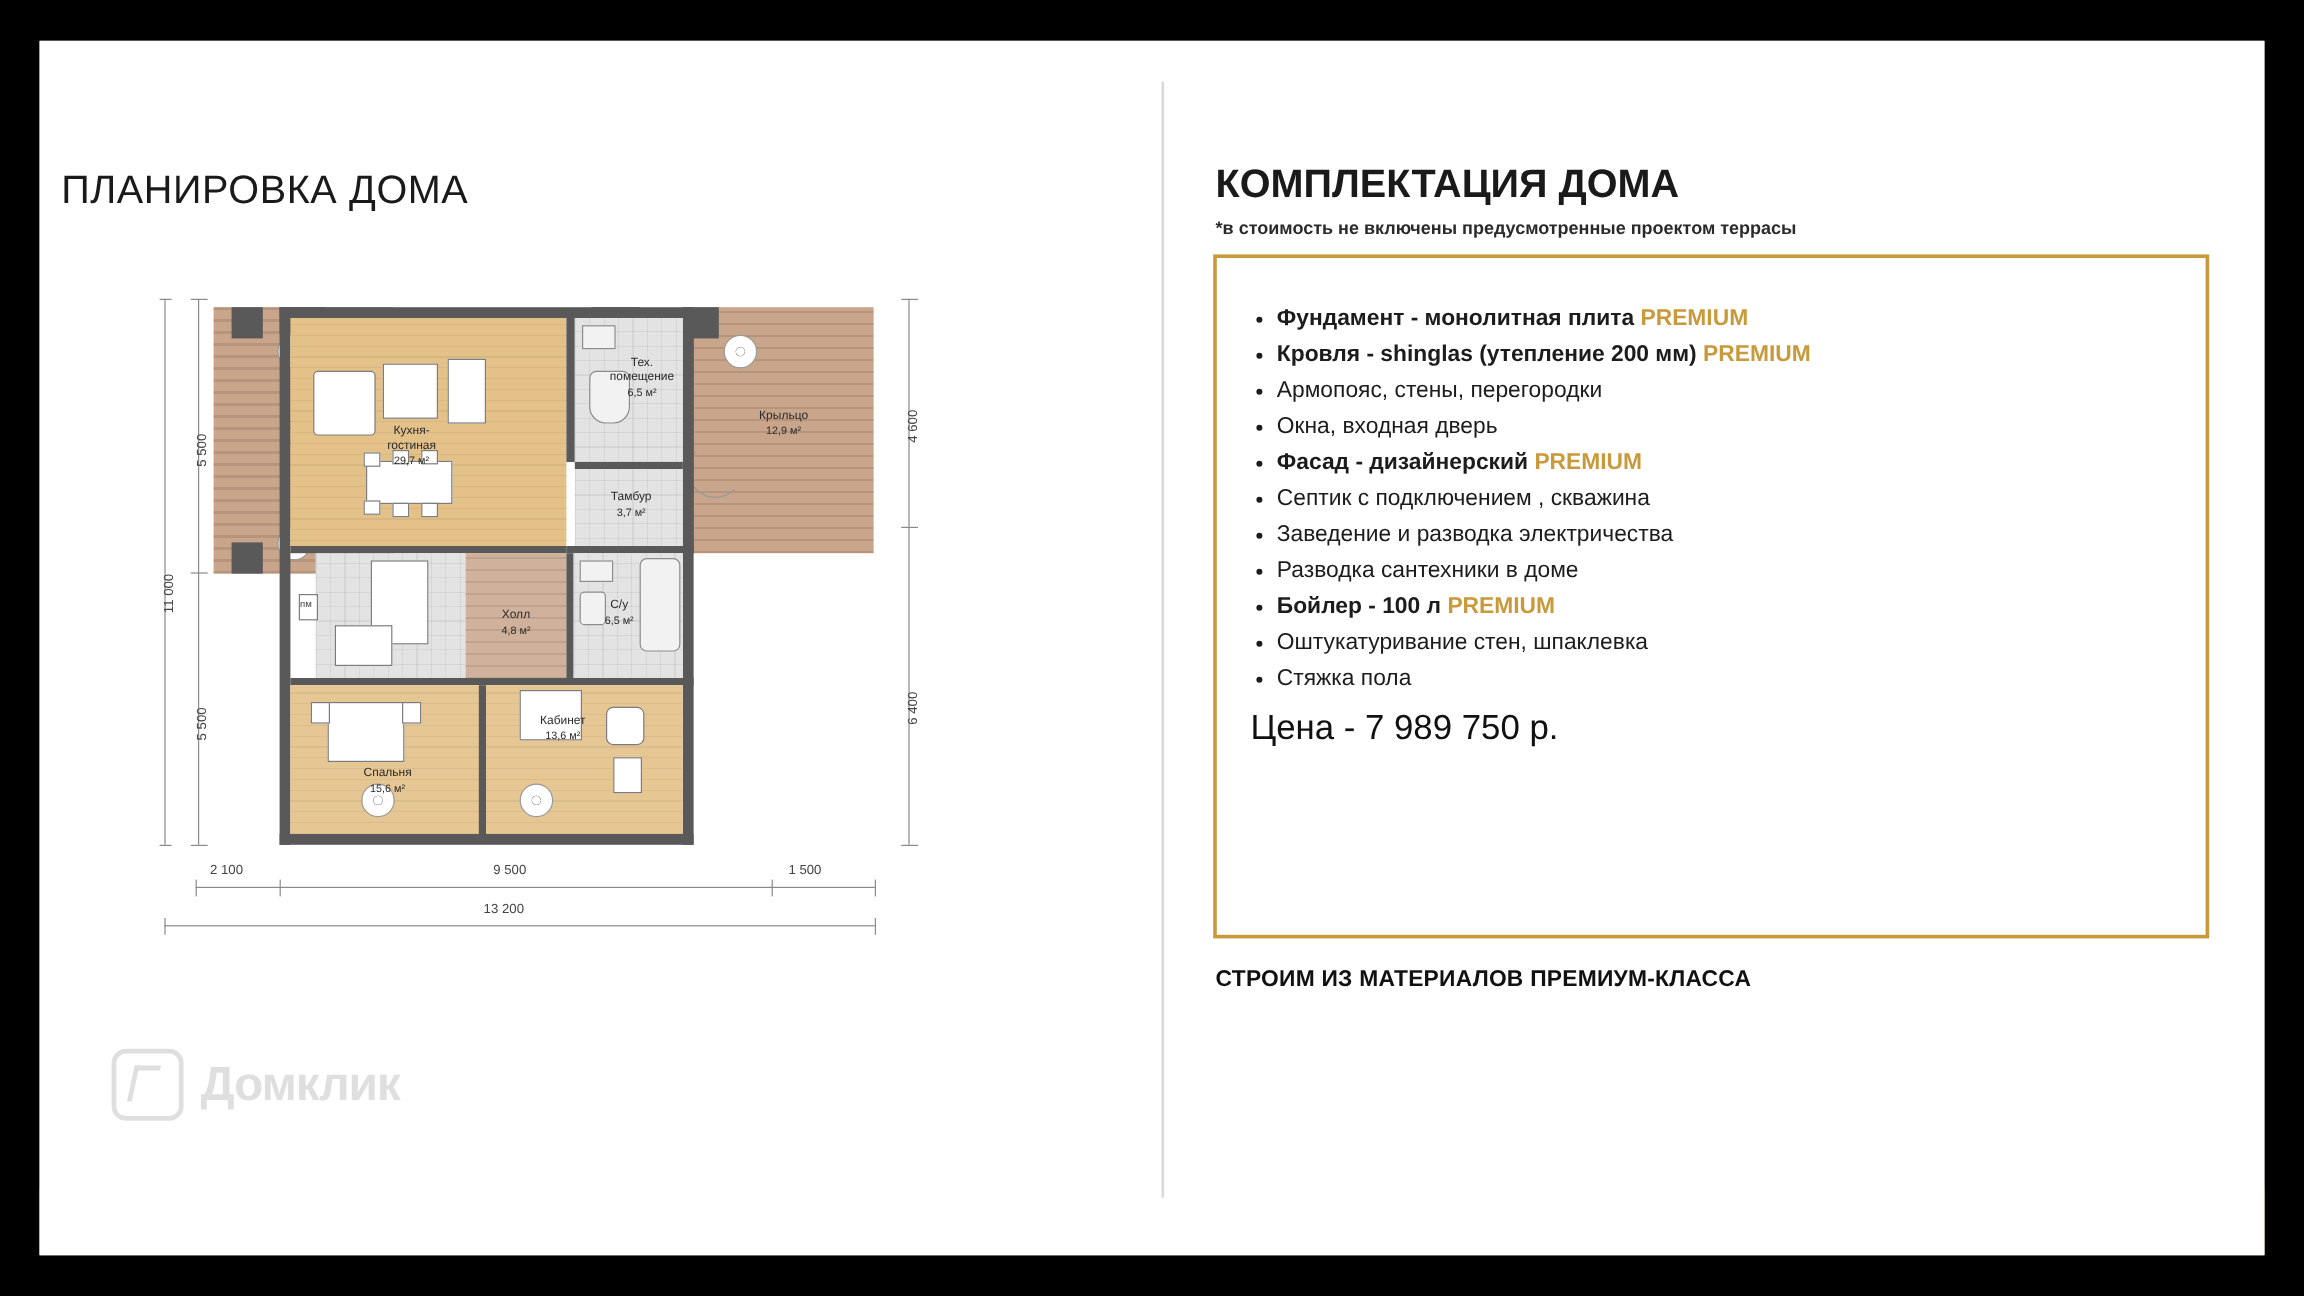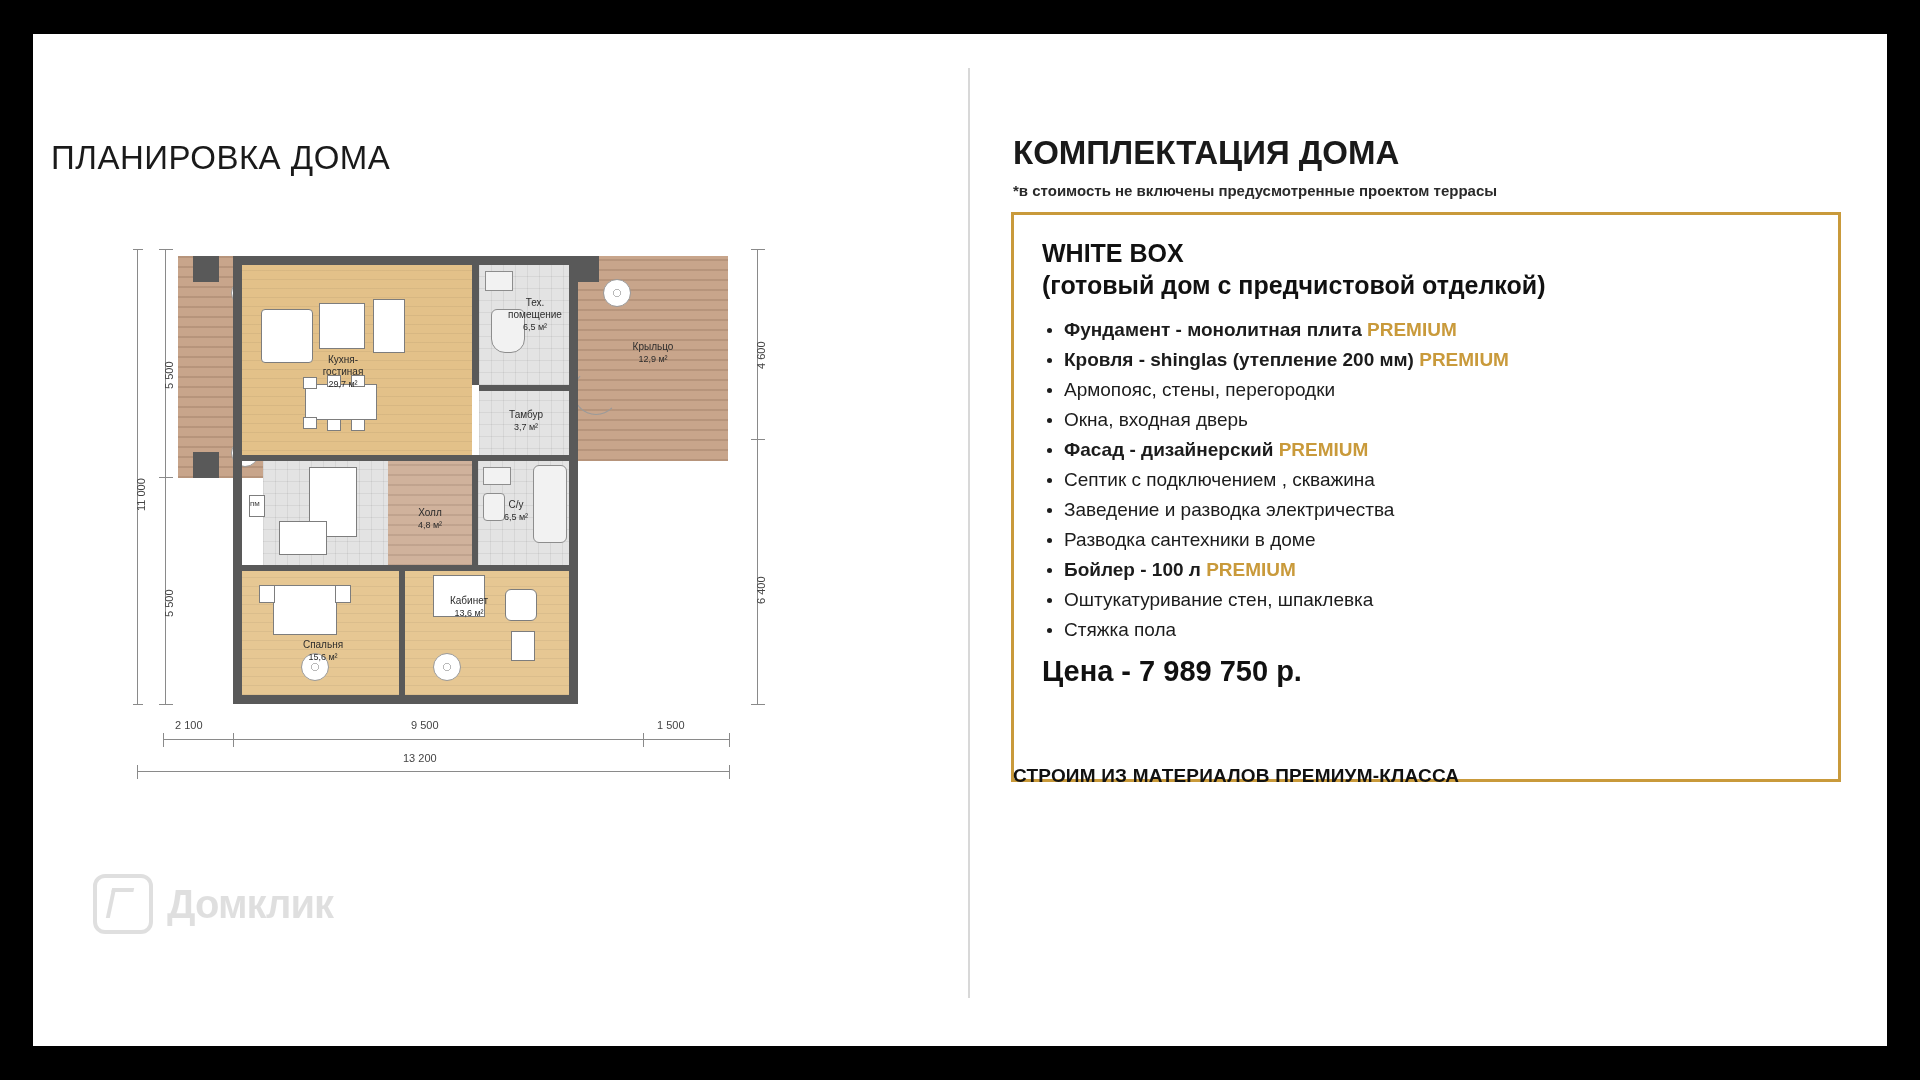--- a/index.html
+++ b/index.html
@@ -74,22 +74,22 @@
   .right-note{position:absolute;left:25px;top:148px;font-size:15px;font-weight:bold;color:#2a2a2a;}
 
   .box{position:absolute;left:23px;top:178px;width:830px;height:570px;border:3px solid #c99a3b;box-sizing:border-box;padding:22px 28px 10px 28px;}
   .box h3{margin:0;font-size:25px;font-weight:bold;color:#111;line-height:32px;}
   .box h3 .l2{display:block;}
   ul.spec{list-style:none;margin:14px 0 0 0;padding:0;}
   ul.spec li{position:relative;padding-left:22px;font-size:19px;line-height:30px;color:#1c1c1c;}
   ul.spec li:before{content:"";position:absolute;left:5px;top:13px;width:5px;height:5px;border-radius:50%;background:#1c1c1c;}
   ul.spec li.b{font-weight:bold;}
   .prem{color:#c99a3b;font-weight:bold;}
-  .price{margin-top:10px;font-size:29px;font-weight:bold;color:#111;}
-  .footer-note{position:absolute;left:25px;top:731px;font-size:19px;font-weight:bold;color:#111;letter-spacing:.2px;}
+  .price{margin-top:10px;font-size:29px;font-weight:normal;color:#111;}
+  .footer-note{position:absolute;left:25px;top:772px;font-size:19px;font-weight:bold;color:#111;letter-spacing:.2px;}
 </style>
 </head>
 <body>
 
 <div class="page">
 
   <div class="bar-top"></div>
   <div class="bar-left"></div>
   <div class="bar-right"></div>
   <div class="bar-bottom"></div>
@@ -260,24 +260,20 @@
       </div>
     </div>
 
     <div class="vdiv"></div>
 
     <div class="right">
       <div class="right-title">КОМПЛЕКТАЦИЯ ДОМА</div>
       <div class="right-note">*в стоимость не включены предусмотренные проектом террасы</div>
 
       <div class="box">
-        <h3>
-          <span>WHITE BOX</span>
-          <span class="l2">(готовый дом с предчистовой отделкой)</span>
-        </h3>
 
         <ul class="spec">
           <li class="b"><span>Фундамент - монолитная плита</span> <span class="prem">PREMIUM</span></li>
           <li class="b"><span>Кровля - shinglas (утепление 200 мм)</span> <span class="prem">PREMIUM</span></li>
           <li><span>Армопояс, стены, перегородки</span></li>
           <li><span>Окна, входная дверь</span></li>
           <li class="b"><span>Фасад - дизайнерский</span> <span class="prem">PREMIUM</span></li>
           <li><span>Септик с подключением , скважина</span></li>
           <li><span>Заведение и разводка электричества</span></li>
           <li><span>Разводка сантехники в доме</span></li>

